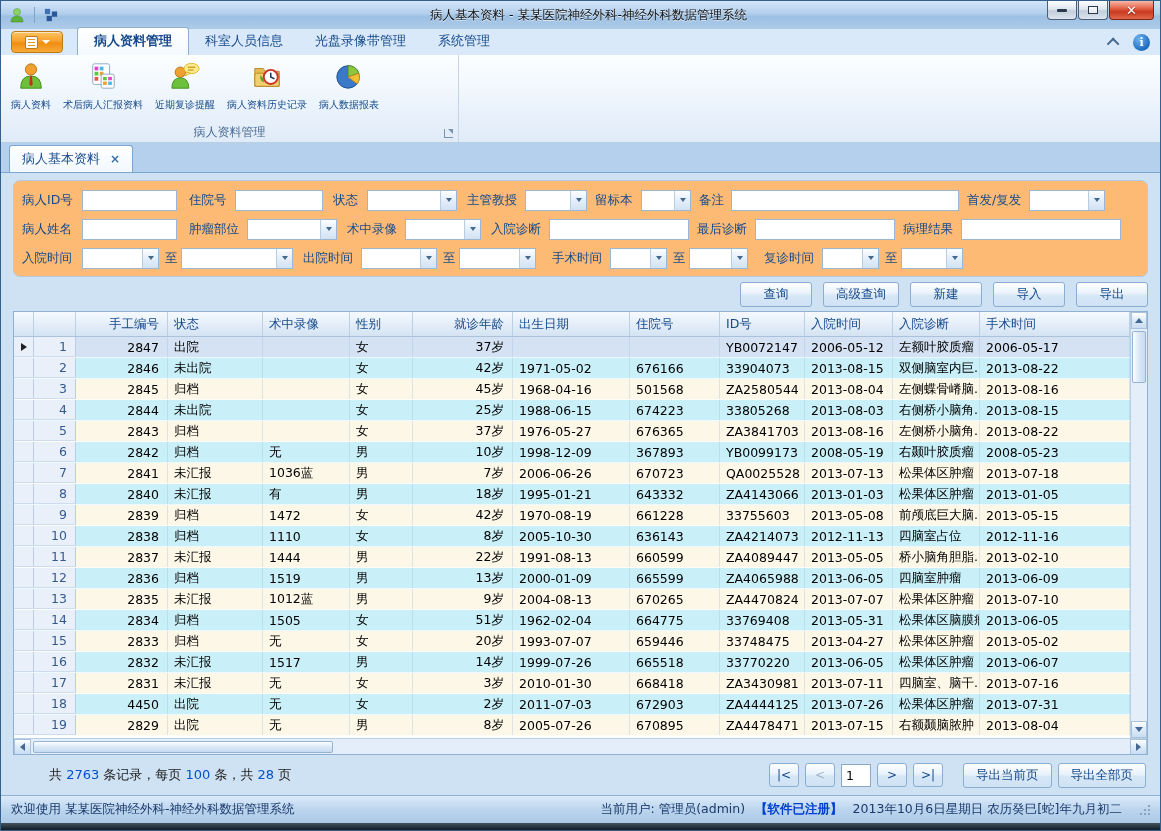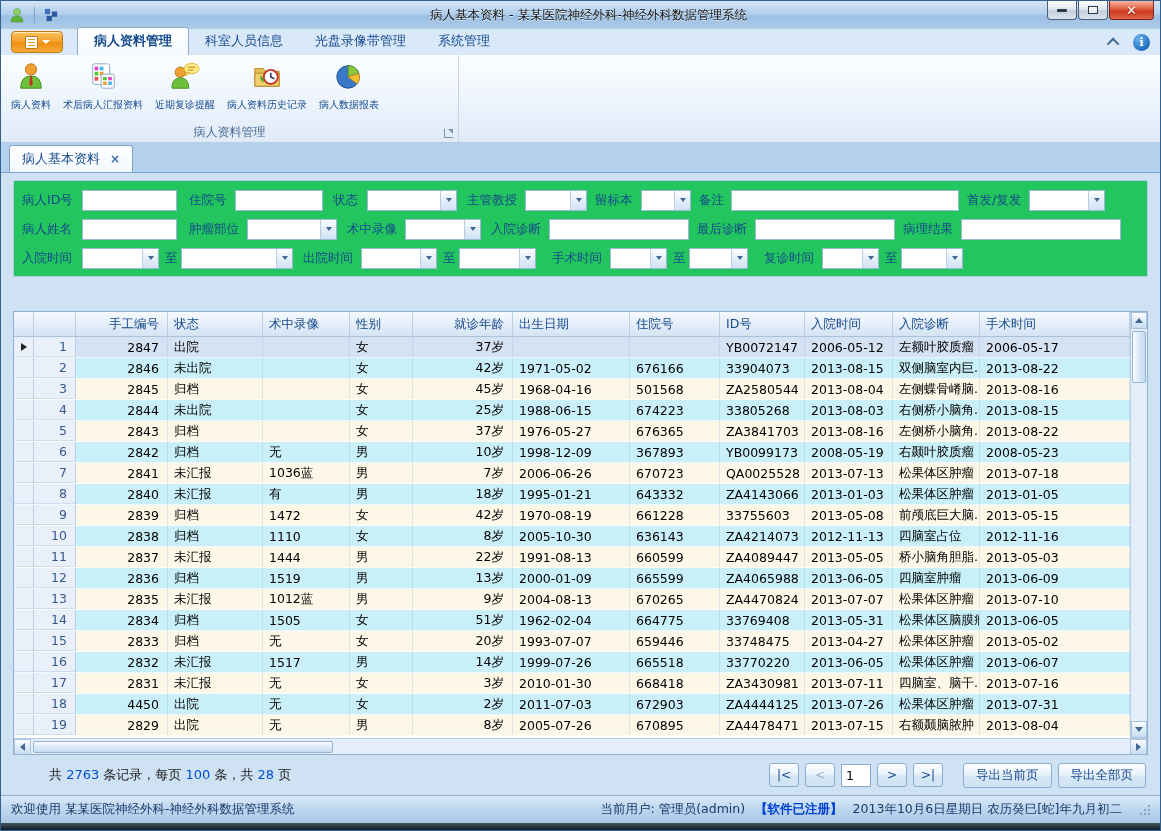--- a/index.html
+++ b/index.html
@@ -53,21 +53,21 @@
               border-bottom:1px solid #7a94ae; }
   .launcher::after { content:""; position:absolute; right:0; top:0; width:0; height:0;
               border-top:5px solid #7a94ae; border-left:5px solid transparent; }
   
   .docstrip { height:30px; background:#b5d0ec; border-bottom:1px solid #7ea6cc; display:flex; align-items:flex-end; padding:0 0 0 8px; }
   .doctab { background:linear-gradient(#ffffff,#f2f8fd); border:1px solid #7ea6cc; border-bottom:none;
             border-radius:3px 3px 0 0; padding:4px 12px; font-size:13px; color:#15498b; display:flex; align-items:center; gap:10px; }
   .doctab .x { color:#3a6ea8; font-weight:bold; font-size:12px; cursor:default; }
   
   .content { flex:1; background:#cfe2f4; padding:7px 12px 0; display:flex; flex-direction:column; overflow:hidden; }
-  .filterbox { background:#22c55e; border:1px solid #b4cbe2; border-radius:2px; padding:7px 8px 6px; }
+  .filterbox { background:#fdba74; border:1px solid #b4cbe2; border-radius:7px; padding:7px 8px 6px; }
   .frow { display:flex; align-items:center; height:24px; margin-bottom:5px; }
   .frow:last-child { margin-bottom:0; }
   .flabel { font-size:12.5px; color:#15498b; white-space:nowrap; overflow:hidden; }
   .finput { height:21px; background:#fff; border:1px solid #9ab7d4; }
   .fcombo { height:21px; background:#fff; border:1px solid #9ab7d4; display:flex; }
   .fcombo .box { flex:1; }
   .fcombo .drop { width:16px; background:linear-gradient(#fdfeff,#e4eefa 50%,#d2e2f2); border-left:1px solid #b7cde2;
                   display:flex; align-items:center; justify-content:center; }
   .fcombo .drop::after { content:""; width:0; height:0; border-left:3.5px solid transparent; border-right:3.5px solid transparent;
                   border-top:4px solid #44688f; }
@@ -334,20 +334,27 @@
           </div>
           <span class="flabel" style="width: 16px;">至</span>
           <div class="fcombo" style="width: 62px; margin-right: 0px;">
             <div class="box"></div>
             <div class="drop"></div>
           </div>
         </div>
       </div>
 
     <div class="checksrow">
+      <div class="actions" id="actions">
+          <button class="abtn">查询</button>
+          <button class="abtn">高级查询</button>
+          <button class="abtn">新建</button>
+          <button class="abtn">导入</button>
+          <button class="abtn">导出</button>
+        </div>
     </div>
 
     <div class="tablewrap">
       <div class="tinner">
         <div class="tgrid">
           <div class="thead" id="thead">
               <div class="th" style="width: 20px;"></div>
               <div class="th" style="width: 42px;"></div>
               <div class="th r" style="width: 92px;">手工编号</div>
               <div class="th" style="width: 95px;">状态</div>
@@ -520,21 +527,21 @@
                 <div class="td r" style="width: 92px;">2837</div>
                 <div class="td" style="width: 95px;">未汇报</div>
                 <div class="td" style="width: 87px;">1444</div>
                 <div class="td" style="width: 63px;">男</div>
                 <div class="td r" style="width: 100px;">22岁</div>
                 <div class="td" style="width: 117px;">1991-08-13</div>
                 <div class="td" style="width: 90px;">660599</div>
                 <div class="td" style="width: 85px;">ZA4089447</div>
                 <div class="td" style="width: 88px;">2013-05-05</div>
                 <div class="td" style="width: 87px;">桥小脑角胆脂...</div>
-                <div class="td" style="flex: 1 1 0%;">2013-05-03</div>
+                <div class="td" style="flex: 1 1 0%;">2013-02-10</div>
               </div>
               <div class="trow" style="background: rgb(201, 240, 249);">
                 <div class="td gut" style="width: 20px; padding: 0px;"></div>
                 <div class="td gut r" style="width: 42px;">12</div>
                 <div class="td r" style="width: 92px;">2836</div>
                 <div class="td" style="width: 95px;">归档</div>
                 <div class="td" style="width: 87px;">1519</div>
                 <div class="td" style="width: 63px;">男</div>
                 <div class="td r" style="width: 100px;">13岁</div>
                 <div class="td" style="width: 117px;">2000-01-09</div>

